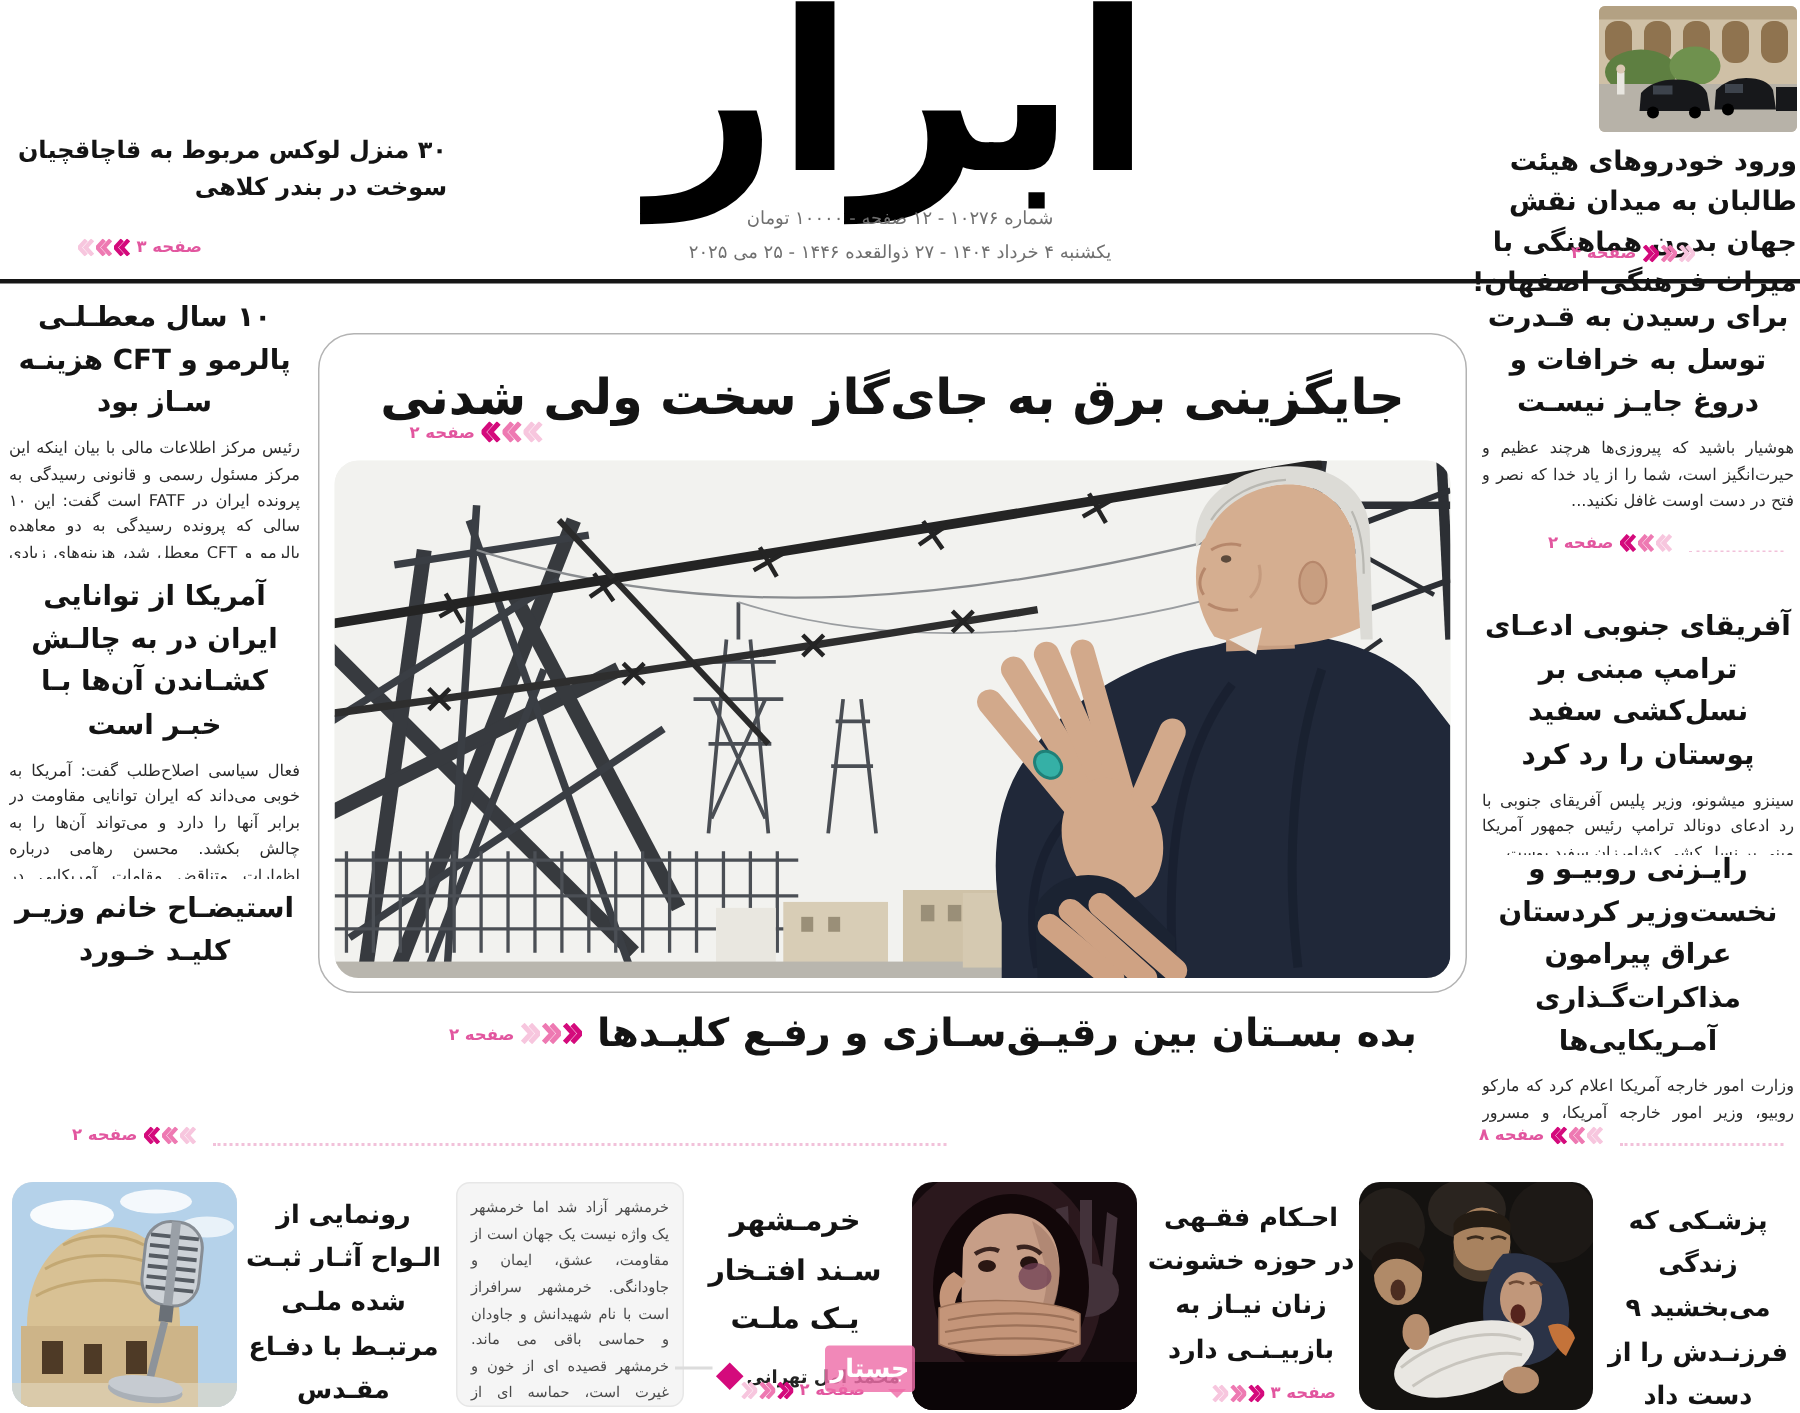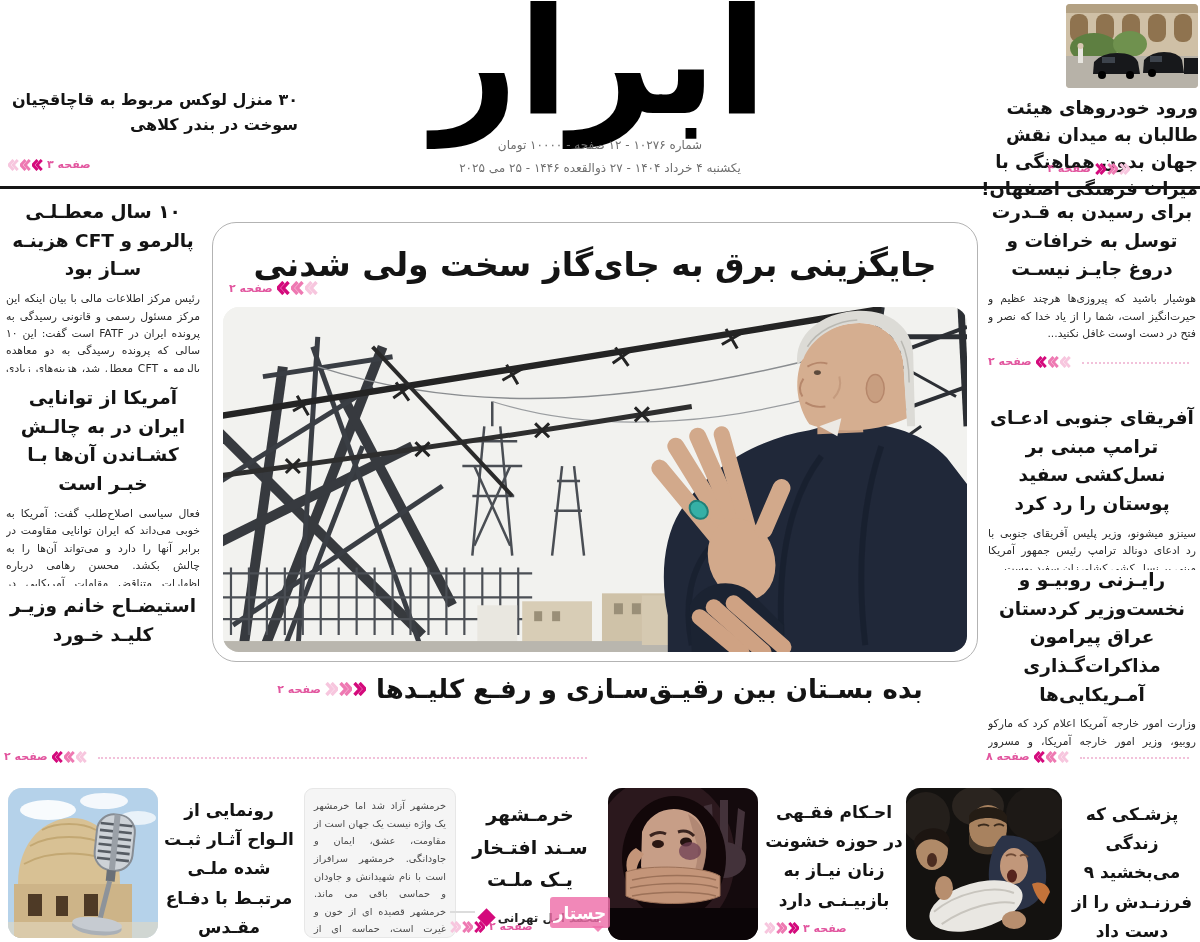--- a/index.html
+++ b/index.html
@@ -3,21 +3,21 @@
 <meta charset="utf-8">
 <style>
   * { margin:0; padding:0; box-sizing:border-box; }
   html,body { width:1200px; height:942px; background:#ffffff; }
   body { font-family:"DejaVu Sans", sans-serif; overflow:hidden; }
   .page { position:relative; width:1200px; height:942px; background:#ffffff; direction:rtl; }
   .abs { position:absolute; }
   .hl { font-weight:bold; color:#141414; }
 
   
-  .pm { display:flex; direction:ltr; align-items:center; gap:4px; }
+  .pm { display:flex; direction:ltr; align-items:flex-end; gap:4px;margin-left:44px; }
   .pm-label { font-size:11px; font-weight:bold; color:#e2569f; white-space:nowrap; }
   .chevgroup { display:flex; align-items:center; gap:1px; }
   .chev { display:block; }
   .c1 { color:#d40a7c; } .c2 { color:#ee79b2; } .c3 { color:#f7c6de; }
   .flip { transform:scaleX(-1); }
   .pm-dots { flex:1; border-top:2.5px dotted #f2c1da; margin:0 7px; transform:translateY(1px); }
 
   
   .tls-head { left:6px; top:88px; width:292px; font-size:16px; line-height:1.55; text-align:right; }
   .tls-pm   { left:8px; top:158px; }

